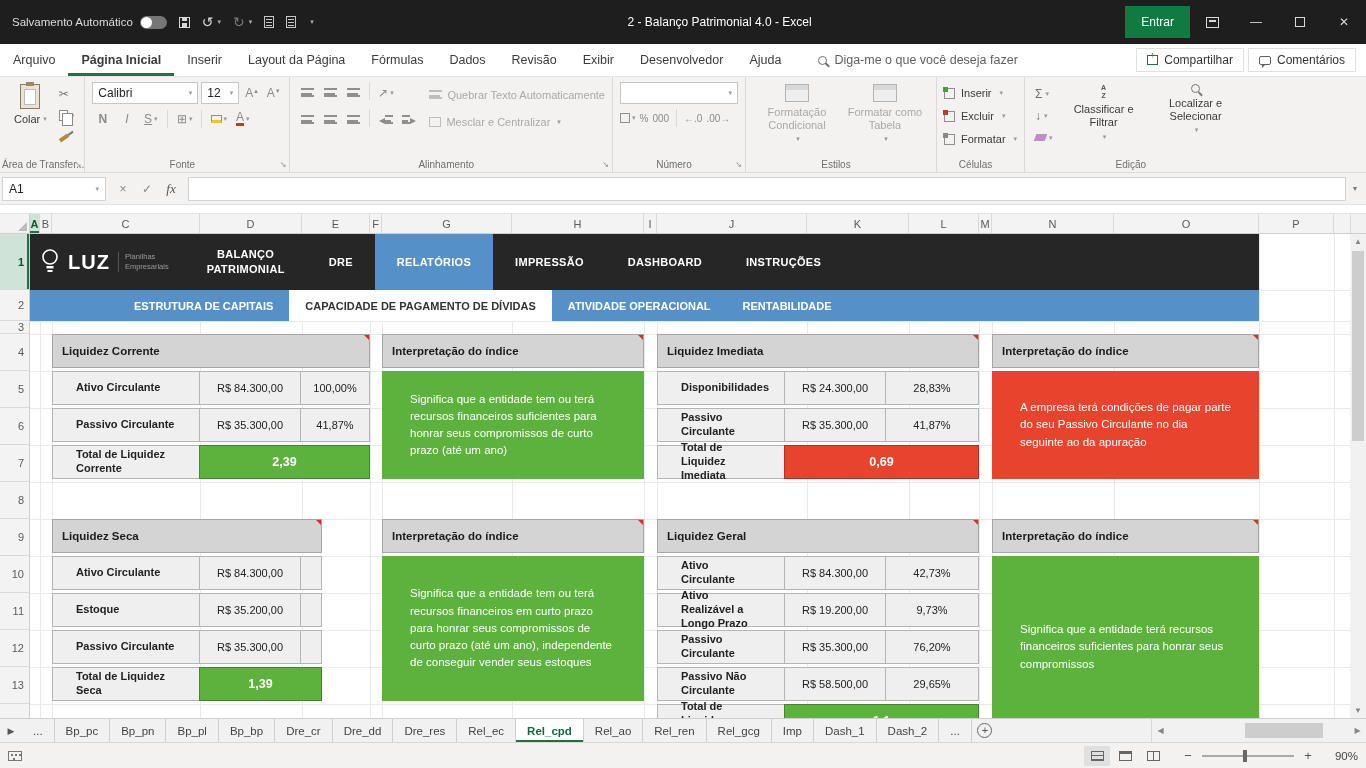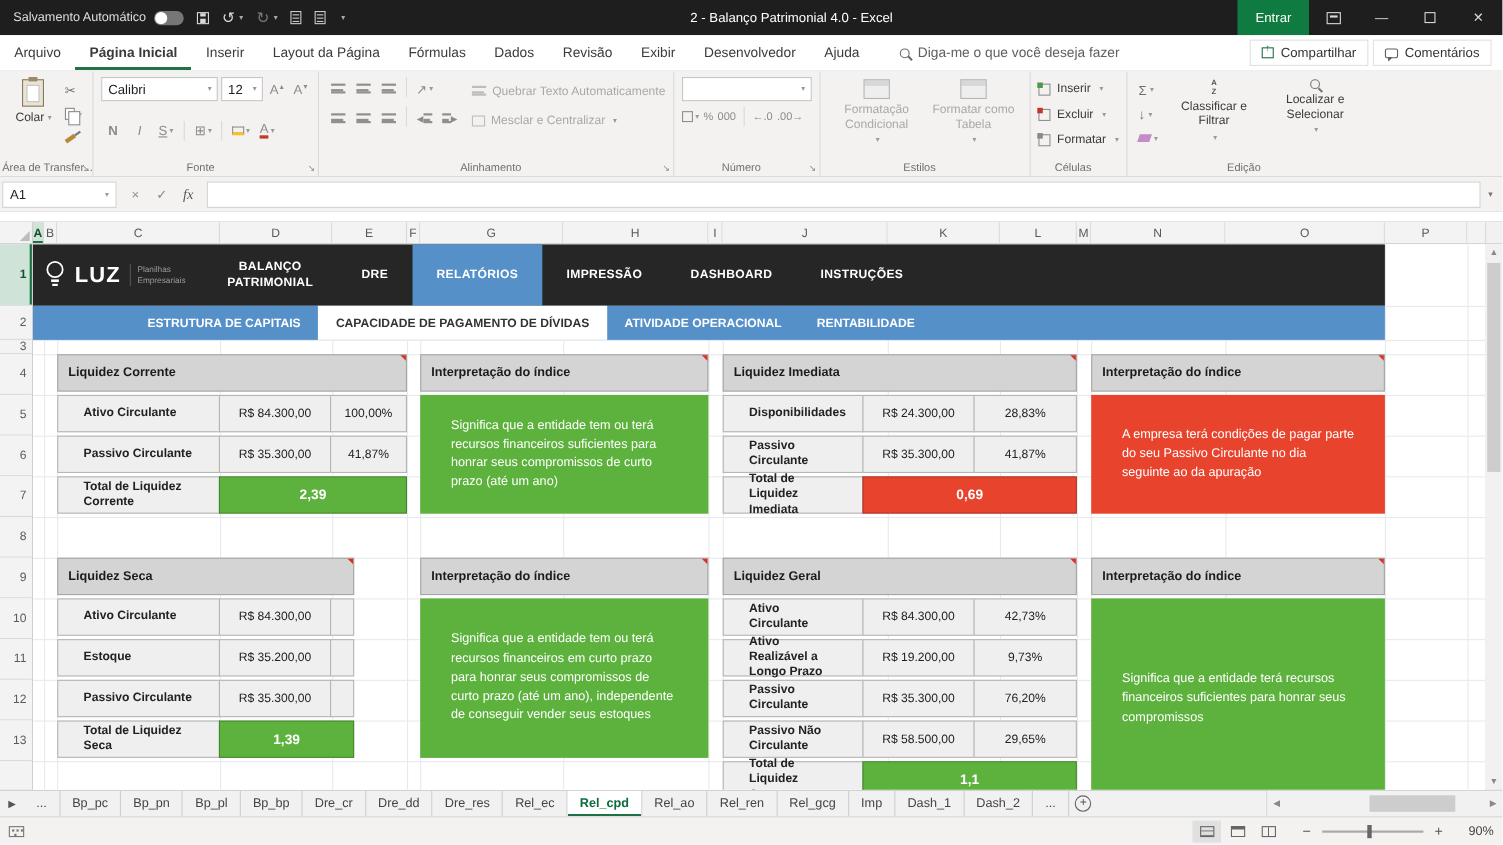--- a/index.html
+++ b/index.html
@@ -1,21 +1,21 @@
 <!DOCTYPE html>
 <html><head>
 <meta charset="utf-8">
 <style>
 *{margin:0;padding:0;box-sizing:border-box}
 html,body{width:1366px;height:768px;overflow:hidden}
 body{font-family:"Liberation Sans",sans-serif;font-size:12px;color:#333;background:#fff}
 .app{width:1366px;height:768px;display:flex;flex-direction:column}
 
 
-.titlebar{height:32px;background:#1e1e1e;color:#e6e6e6;display:flex;align-items:center;flex:none}
+.titlebar{height:44px;background:#1e1e1e;color:#e6e6e6;display:flex;align-items:center;flex:none}
 .tb-left{display:flex;align-items:center;gap:12px;padding-left:12px}
 .autosave{display:flex;align-items:center;gap:7px;font-size:11.5px;color:#ddd}
 .toggle{width:27px;height:13px;background:#767676;border-radius:7px;position:relative}
 .toggle::after{content:"";position:absolute;left:1px;top:1px;width:11px;height:11px;border-radius:50%;background:#fff}
 .qbtn{display:flex;align-items:center;gap:2px;color:#d8d8d8;font-size:14px}
 .qbtn.dis{color:#7a7a7a}
 .dd{font-size:7px;color:#999;margin-left:2px}
 .titlebar .dd{color:#aaa}
 .ico-save{width:11px;height:11px;border:1px solid #d8d8d8;position:relative;display:inline-block}
 .ico-save::before{content:"";position:absolute;top:0;left:2px;width:5px;height:3px;background:#d8d8d8}
@@ -56,21 +56,21 @@
 .bigbtn.dis,.tbtn.dis,.mini.dis{color:#a9a9a9}
 .ico-paste{width:20px;height:25px;border:1px solid #8a7a5a;background:#e8e3d5;position:relative;display:inline-block}
 .ico-paste::before{content:"";position:absolute;top:-3px;left:5px;width:8px;height:4px;background:#9a8a66}
 .ico-paste::after{content:"";position:absolute;top:4px;left:3px;right:3px;bottom:3px;background:#fff;border:1px solid #bbb}
 .clip-mini{display:flex;flex-direction:column;gap:3px;margin-left:4px;padding-top:2px}
 .mini{display:flex;align-items:center;gap:1px;height:19px;padding:0 3px;color:#6f6f6f;font-size:12px}
 .ico-copy{width:9px;height:11px;border:1px solid #8a8a8a;position:relative;display:inline-block;background:#fff}
 .ico-copy::after{content:"";position:absolute;top:2px;left:2px;width:9px;height:11px;border:1px solid #8a8a8a;background:#fff}
 .ico-brush{width:10px;height:4px;background:#b58a3a;display:inline-block;position:relative;transform:rotate(-35deg)}
 .ico-brush::after{content:"";position:absolute;right:-6px;top:1px;width:6px;height:2px;background:#777}
-.frow{display:flex;align-items:center;gap:3px;margin-bottom:16px}
+.frow{display:flex;align-items:center;gap:3px;margin-bottom:4px}
 .combo{background:#fff;border:1px solid #c6c6c6;height:22px;display:flex;align-items:center;padding:0 5px;font-size:12px;color:#222;justify-content:space-between}
 .c-name{width:106px}
 .c-size{width:38px}
 .sbtn{width:21px;height:21px;display:flex;align-items:center;justify-content:center;color:#8b8b8b;font-size:12px}
 .sbtn b{font-weight:bold}.sbtn i{font-style:italic}.sbtn u{text-decoration:underline}
 .vsep{width:1px;height:18px;background:#d9d9d9;margin:0 3px}
 .abtn{font-size:12px;color:#8b8b8b;display:flex;align-items:flex-start;gap:1px;padding:0 3px}
 .abtn .tiny{font-size:7px;margin-top:1px}
 .icobars{display:inline-block;width:13px;height:9px;border-top:2px solid #8f8f8f;border-bottom:2px solid #8f8f8f;position:relative}
 .icobars::after{content:"";position:absolute;left:0;right:2px;top:2.5px;height:2px;background:#8f8f8f}

